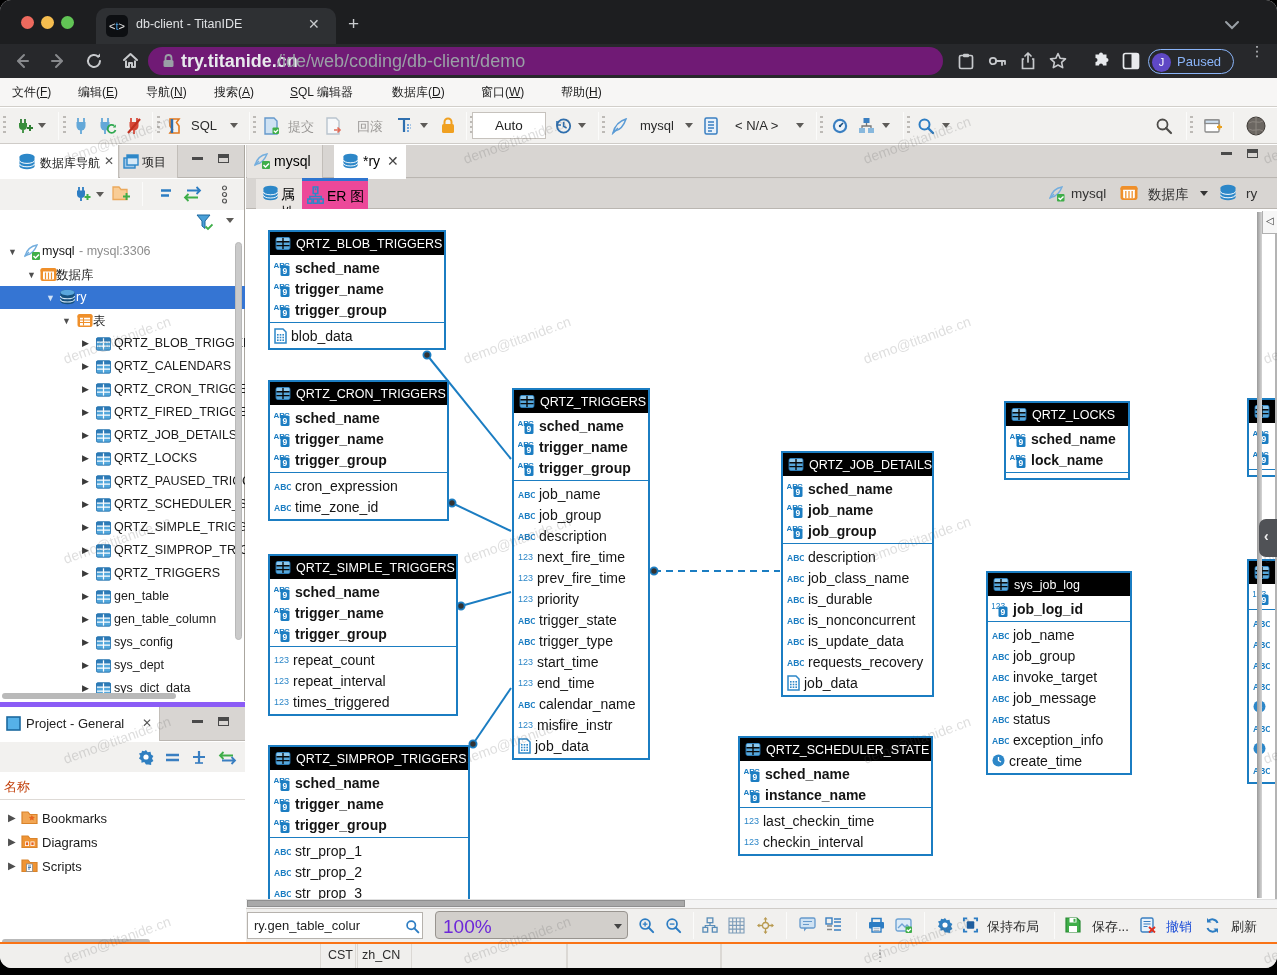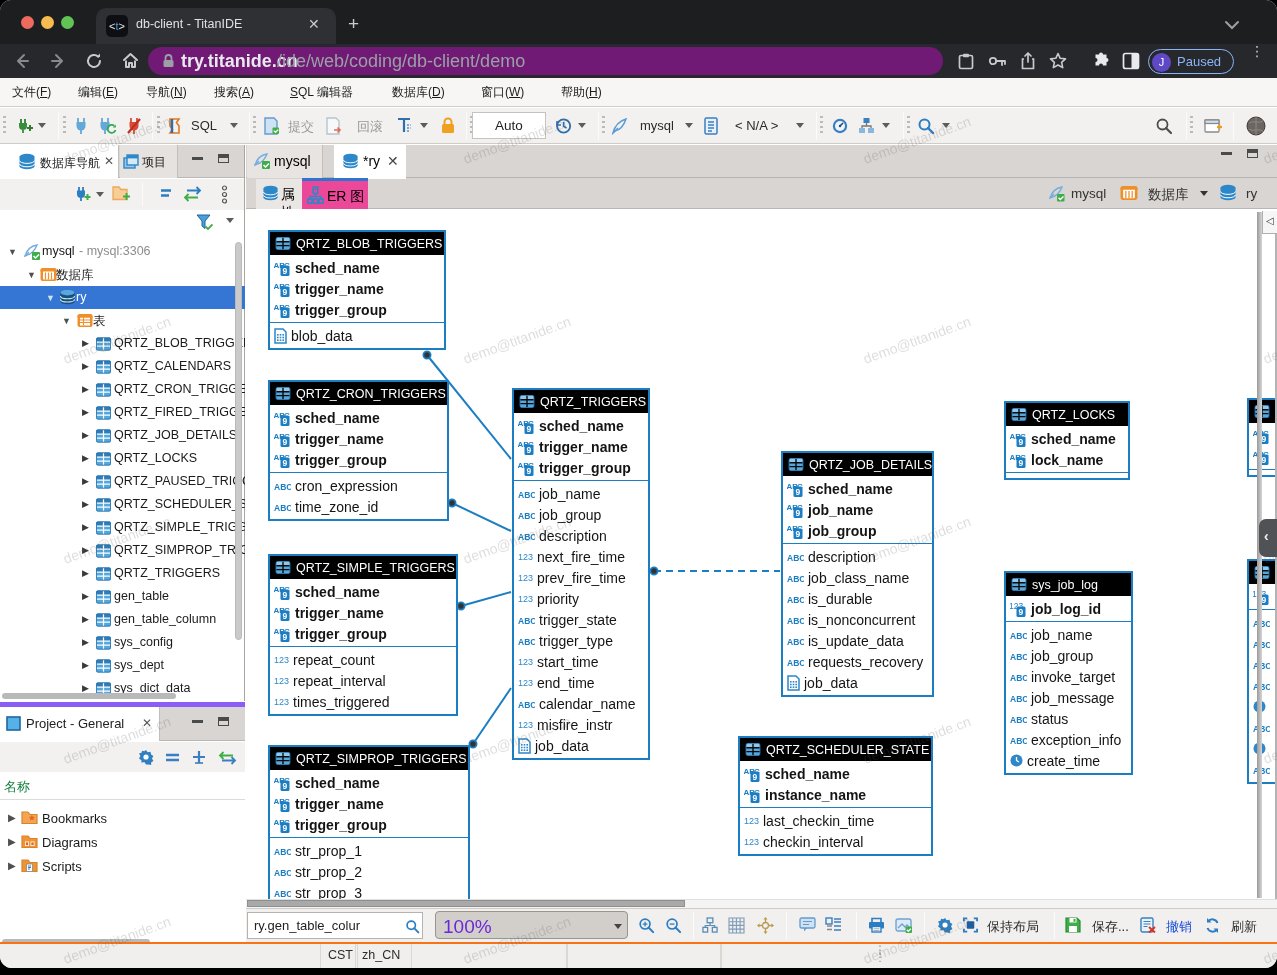--- a/index.html
+++ b/index.html
@@ -544,21 +544,21 @@
    <svg class="abs" style="left:192px;top:7px" width="14" height="16" viewBox="0 0 14 16">
             <path d="M7 2 v12 M1 8 h12" stroke="#3a7fc1" stroke-width="2.2"></path>
             <path d="M3 14 h8" stroke="#3a7fc1" stroke-width="1.6"></path>
           </svg>
    <svg class="abs" style="left:218px;top:7px" width="19" height="18" viewBox="0 0 19 18">
             <path d="M5.5 3 L2 6.5 L5.5 10 M2 6.5 h13" stroke="#3fae49" stroke-width="1.8" fill="none"></path>
             <path d="M13.5 8 L17 11.5 L13.5 15 M17 11.5 h-13" stroke="#3a7fc1" stroke-width="1.8" fill="none"></path>
           </svg>
   </div>
   <div class="abs" style="left:0;top:65px;width:245px;height:28px;border-bottom:1px solid #dedad6">
-          <span class="abs" style="left:4px;top:6px;color:#15803d;font-size:13px">名称</span>
+          <span class="abs" style="left:4px;top:6px;color:#c2410c;font-size:13px">名称</span>
         </div>
   <div class="trow" style="top:99px;height:24px">
           <span class="tarr" style="left:8px">▶</span>
     <svg class="titm" style="left:21px;top:4px" width="18" height="16" viewBox="0 0 18 16">
             <path d="M1 2 h6 l2 2.5 h7 v9 H1 Z" fill="#f2a654" stroke="#d9832a" stroke-width="1.2"></path>
             <path d="M12 9 l1.2 2.4 2.6 .2 -2 1.7 .6 2.6 -2.4 -1.4 -2.4 1.4 .6 -2.6 -2 -1.7 2.6 -.2 Z" fill="#e8641f" transform="translate(1,-2.5) scale(0.82)"></path>
           </svg>
     <span class="ttxt" style="left:42px;font-size:13px;top:5px">Bookmarks</span>
         </div>
   <div class="trow" style="top:123px;height:24px">
@@ -1167,21 +1167,21 @@
                 <text x="-0.5" y="7.5" font-family="Liberation Sans" font-size="8" font-weight="bold" fill="#1b7dc2">AB</text>
                 <text x="10" y="7.5" font-family="Liberation Sans" font-size="8" font-weight="bold" fill="#1b7dc2">C</text>
                 <rect x="6.5" y="5.5" width="9" height="10.5" rx="1.5" fill="#1b7dc2"></rect>
                 <text x="8.6" y="14" font-family="Liberation Sans" font-size="8.5" font-weight="bold" fill="#fff">9</text>
               </svg>
               <span class="pk">lock_name</span>
             </div>
           </div>
 <div class="esec esep" style="height:6px;padding:0"></div>
 </div>
-<div class="ent" style="left:758px;top:362px;width:129px">
+<div class="ent" style="left:740px;top:362px;width:146px">
 <div class="ehd">
             <svg class="ic" width="16" height="13" viewBox="0 0 17 15">
               <rect x="0.5" y="0.5" width="16" height="14" rx="2" fill="#57a7da"></rect>
               <rect x="0.5" y="0.5" width="16" height="5" rx="2" fill="#8ec8ec"></rect>
               <path d="M0.5 5.5 h16 M0.5 10 h16 M8.5 0.5 v14" stroke="#0a0a0a" stroke-width="1.6" fill="none"></path>
               <rect x="0.5" y="0.5" width="16" height="14" rx="2" fill="none" stroke="#2d87c8" stroke-width="1"></rect>
             </svg>
             <span>sys_job_log</span>
           </div>
 <div class="esec">

